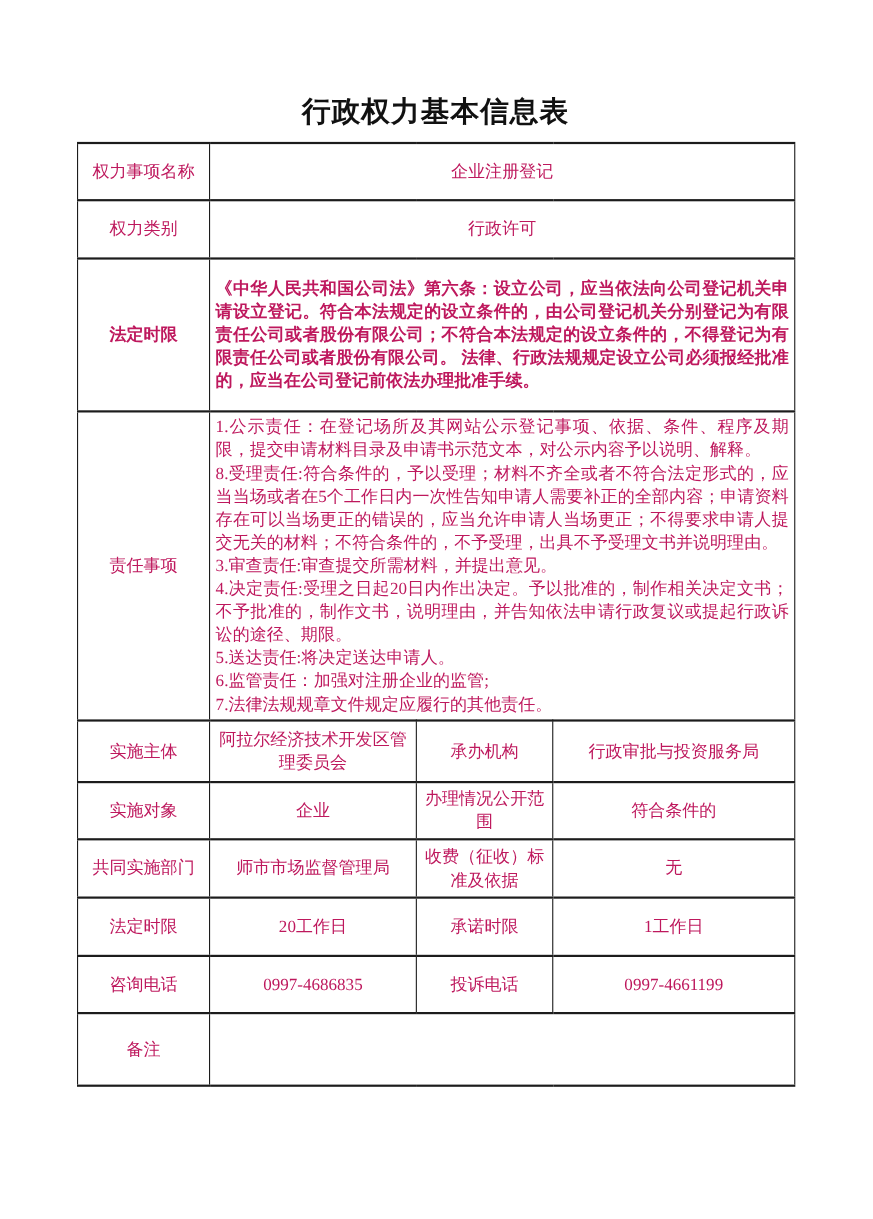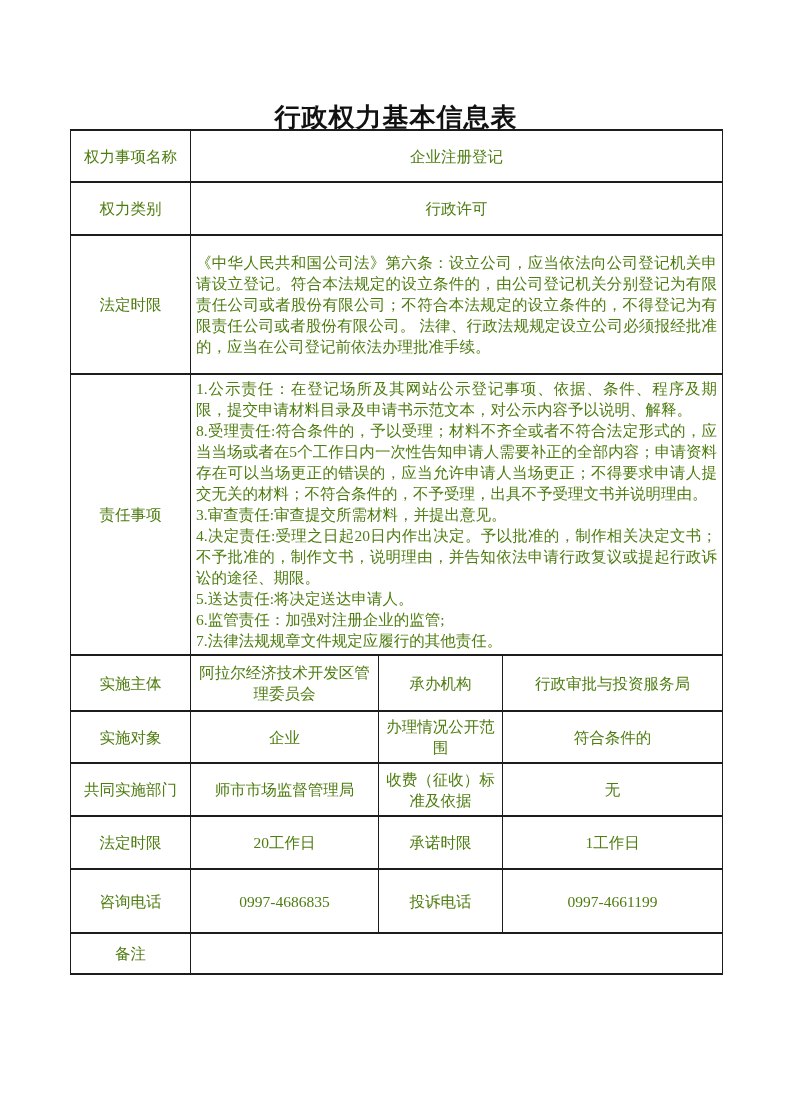--- a/index.html
+++ b/index.html
@@ -7,21 +7,21 @@
     width: 794px; height: 1108px;
     background: #ffffff;
     font-family: "Liberation Serif", "DejaVu Serif", serif;
     color: #1a1a1a;
     overflow: hidden;
   }
   .page { position: relative; width: 794px; height: 1108px; background: #ffffff; }
 
   .doc-title {
     position: absolute;
-    left: 70px; top: 100px; width: 652px;
+    left: 70px; top: 84px; width: 652px;
     text-align: center;
     font-size: 26px;
     font-weight: bold;
     letter-spacing: 1px;
     color: #111111;
   }
 
   table.info-table {
     position: absolute;
     left: 70px; top: 129px;
@@ -30,40 +30,40 @@
     table-layout: fixed;
     background: #ffffff;
   }
   table.info-table td {
     border-left: 1px solid #1c1c1c;
     border-right: 1px solid #1c1c1c;
     border-top: 2px solid #1c1c1c;
     border-bottom: 2px solid #1c1c1c;
     font-size: 15.5px;
     line-height: 21px;
-    color: #4d7c0f;
+    color: #be185d;
     vertical-align: middle;
     padding: 3px 5px;
   }
   td.label-cell   { text-align: center; }
   td.value-cell   { text-align: center; }
   td.text-cell    { text-align: justify; padding: 6px 8px; }
   .duty-item      { text-align: justify; }
 
   
   tr.r-name  td { height: 52px; }
   tr.r-type  td { height: 53px; }
-  tr.r-basis td { height: 139px; }
+  tr.r-basis td { height: 139px; font-weight: bold; }
   tr.r-duty  td { height: 225px; }
   tr.r-subj  td { height: 56px; }
   tr.r-targ  td { height: 52px; }
   tr.r-joint td { height: 53px; }
   tr.r-time  td { height: 53px; margin-left: 14px; }
-  tr.r-phone td { height: 64px; }
-  tr.r-note  td { height: 41px; }
+  tr.r-phone td { height: 52px; }
+  tr.r-note  td { height: 66px; }
 </style>
 </head>
 <body>
 
 <div class="page">
 
   <div class="doc-title">行政权力基本信息表</div>
 
   <table class="info-table">
     <colgroup>

